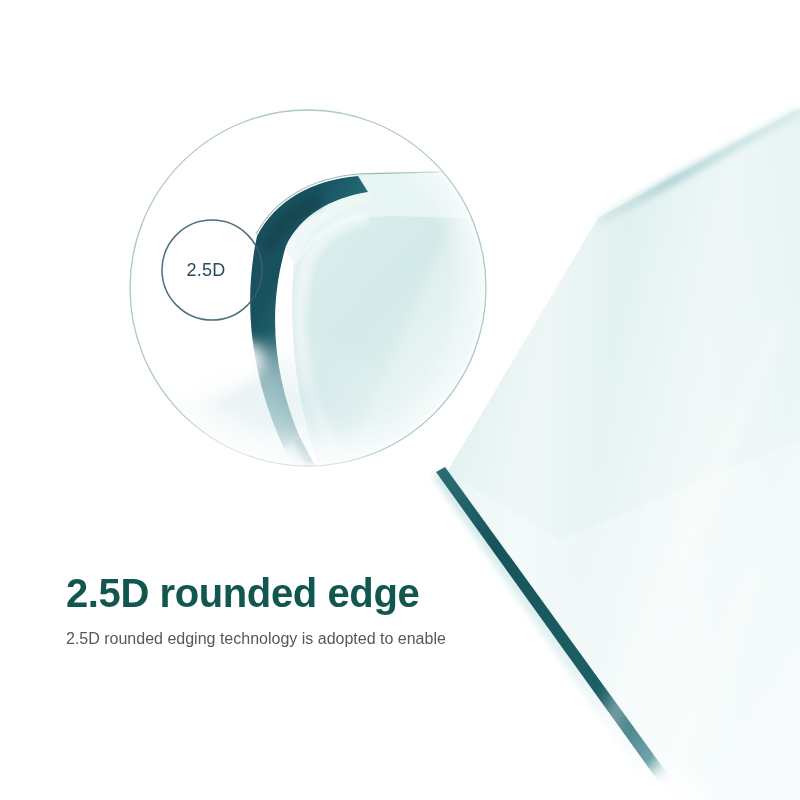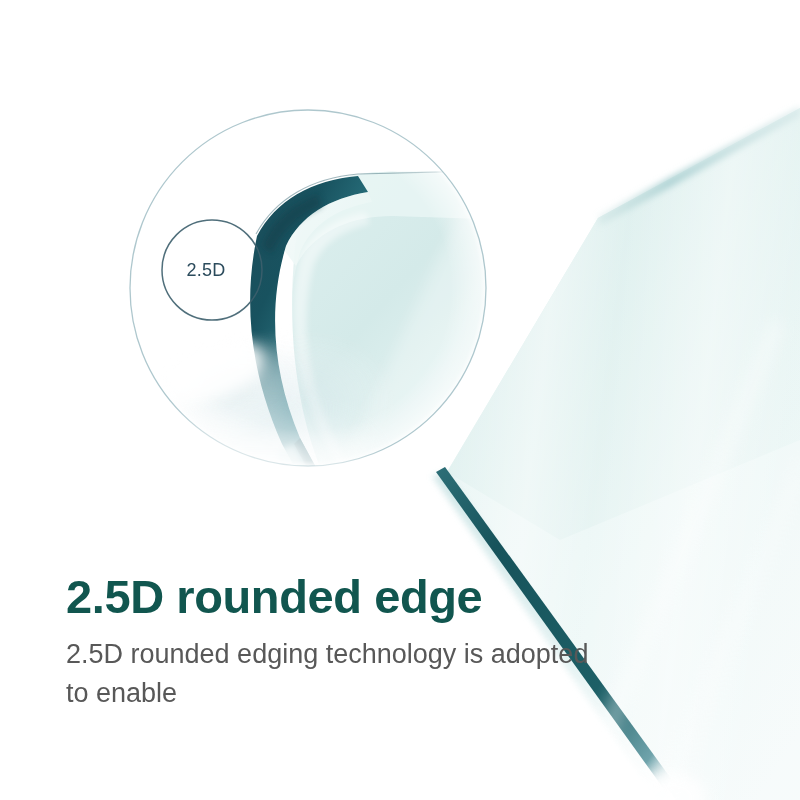--- a/index.html
+++ b/index.html
@@ -29,31 +29,31 @@
   }
   #caption {
     position: absolute;
     left: 66px;
     top: 552px;
     width: 640px;
   }
   #caption .headline {
     margin: 0;
     font-family: "Liberation Sans", sans-serif;
-    font-size: 47px;
+    font-size: 40px;
     font-weight: bold;
     letter-spacing: -0.4px;
     line-height: 1.05;
     color: #11564f;
     white-space: nowrap;
   }
   #caption .subcopy {
     margin: 14px 0 0 0;
     font-family: "Liberation Sans", sans-serif;
-    font-size: 27px;
+    font-size: 16px;
     font-weight: normal;
     line-height: 1.42;
     color: #585858;
     max-width: 530px;
   }
   #caption .subcopy span {
     display: block;
   }
 </style>
 </head>

